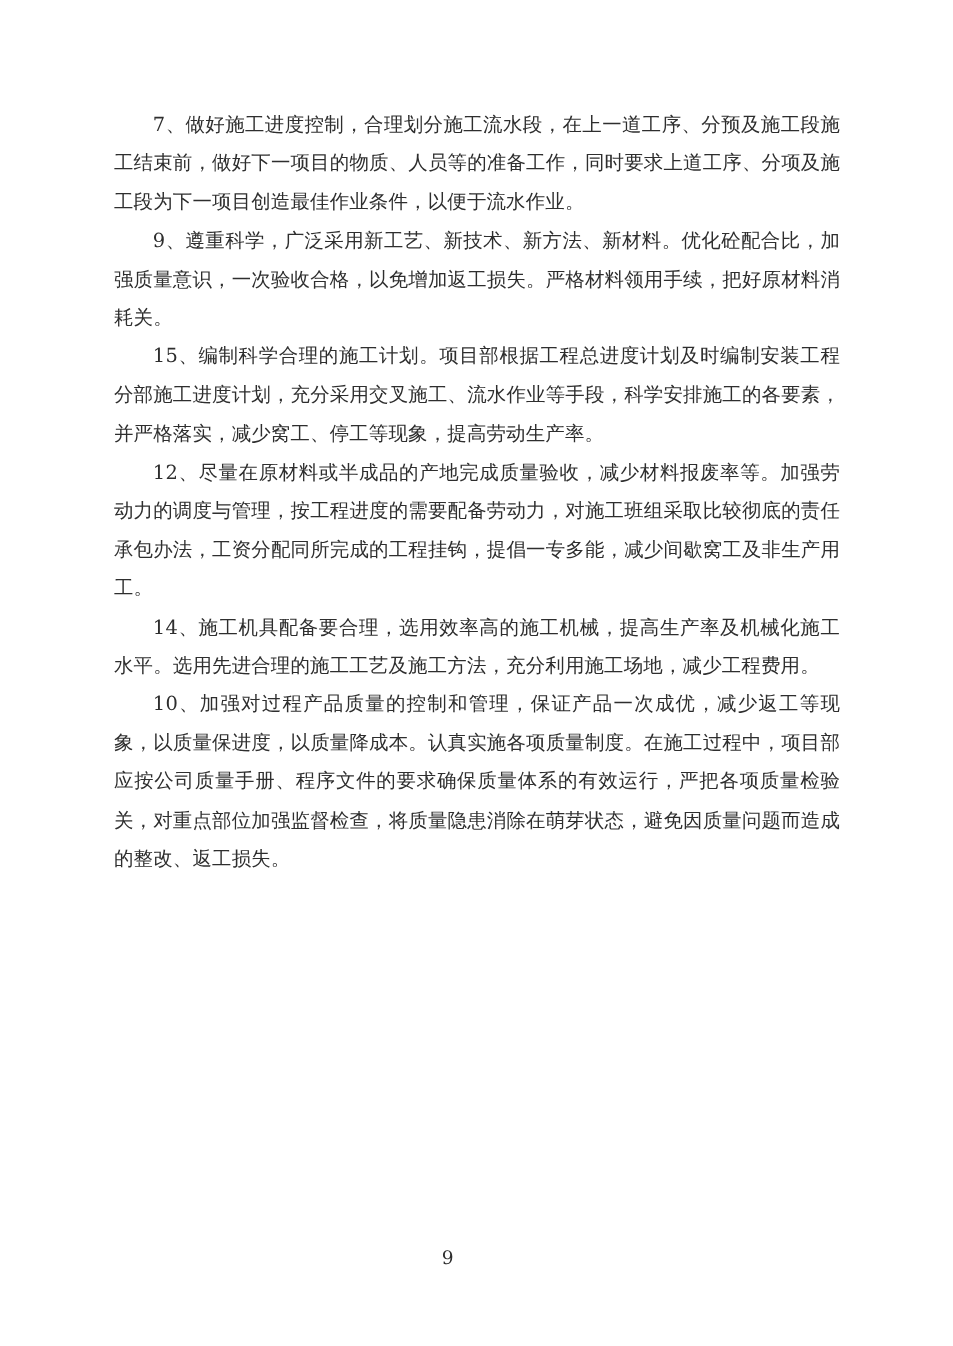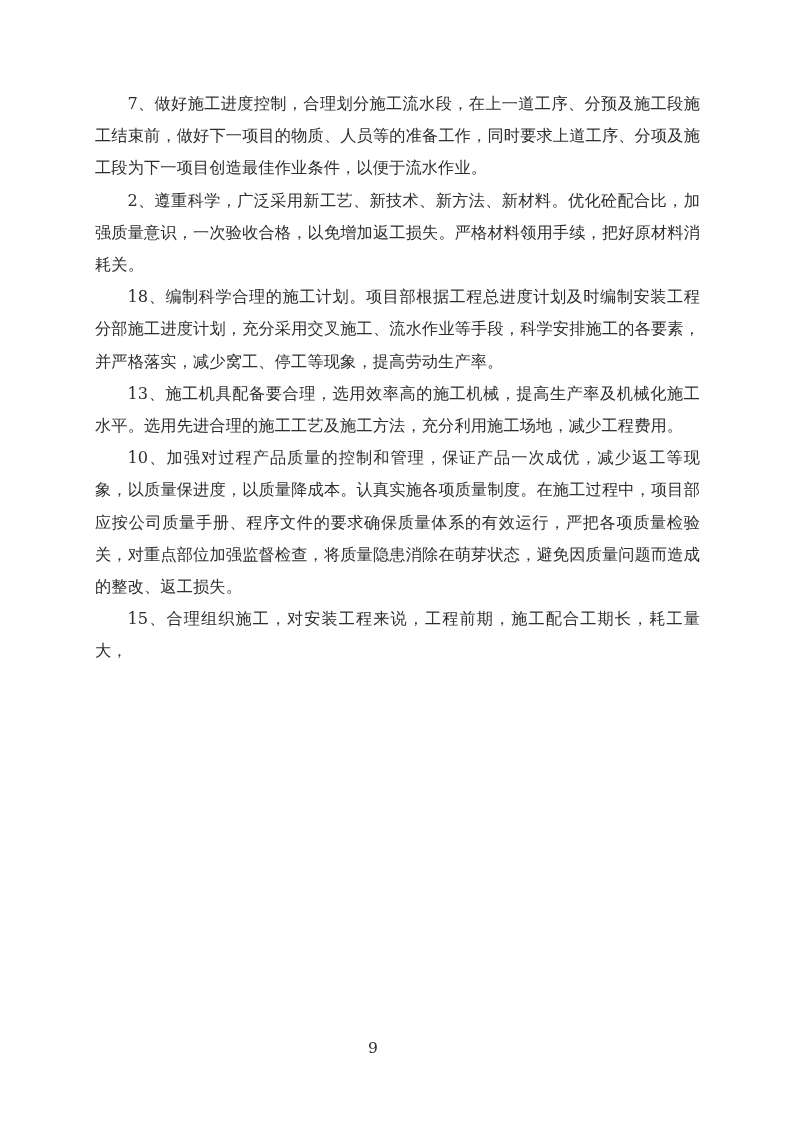--- a/index.html
+++ b/index.html
@@ -48,22 +48,22 @@
     font-family: "DejaVu Serif", "Liberation Serif", serif;
   }
 </style>
 </head>
 <body>
 
 <div class="page">
 
   <div class="doc-body">
     <p class="para">7、做好施工进度控制，合理划分施工流水段，在上一道工序、分预及施工段施工结束前，做好下一项目的物质、人员等的准备工作，同时要求上道工序、分项及施工段为下一项目创造最佳作业条件，以便于流水作业。</p>
-    <p class="para">2、遵重科学，广泛采用新工艺、新技术、新方法、新材料。优化砼配合比，加强质量意识，一次验收合格，以免增加返工损失。严格材料领用手续，把好原材料消耗关。</p>
-    <p class="para">18、编制科学合理的施工计划。项目部根据工程总进度计划及时编制安装工程分部施工进度计划，充分采用交叉施工、流水作业等手段，科学安排施工的各要素，并严格落实，减少窝工、停工等现象，提高劳动生产率。</p>
-    <p class="para">13、施工机具配备要合理，选用效率高的施工机械，提高生产率及机械化施工水平。选用先进合理的施工工艺及施工方法，充分利用施工场地，减少工程费用。</p>
+    <p class="para">9、遵重科学，广泛采用新工艺、新技术、新方法、新材料。优化砼配合比，加强质量意识，一次验收合格，以免增加返工损失。严格材料领用手续，把好原材料消耗关。</p>
+    <p class="para">15、编制科学合理的施工计划。项目部根据工程总进度计划及时编制安装工程分部施工进度计划，充分采用交叉施工、流水作业等手段，科学安排施工的各要素，并严格落实，减少窝工、停工等现象，提高劳动生产率。</p>
+    <p class="para">12、尽量在原材料或半成品的产地完成质量验收，减少材料报废率等。加强劳动力的调度与管理，按工程进度的需要配备劳动力，对施工班组采取比较彻底的责任承包办法，工资分配同所完成的工程挂钩，提倡一专多能，减少间歇窝工及非生产用工。</p>
+    <p class="para">14、施工机具配备要合理，选用效率高的施工机械，提高生产率及机械化施工水平。选用先进合理的施工工艺及施工方法，充分利用施工场地，减少工程费用。</p>
     <p class="para">10、加强对过程产品质量的控制和管理，保证产品一次成优，减少返工等现象，以质量保进度，以质量降成本。认真实施各项质量制度。在施工过程中，项目部应按公司质量手册、程序文件的要求确保质量体系的有效运行，严把各项质量检验关，对重点部位加强监督检查，将质量隐患消除在萌芽状态，避免因质量问题而造成的整改、返工损失。</p>
-    <p class="para">15、合理组织施工，对安装工程来说，工程前期，施工配合工期长，耗工量大，</p>
   </div>
 
   <div class="page-number">9</div>
 
 </div>
 
 </body></html>

